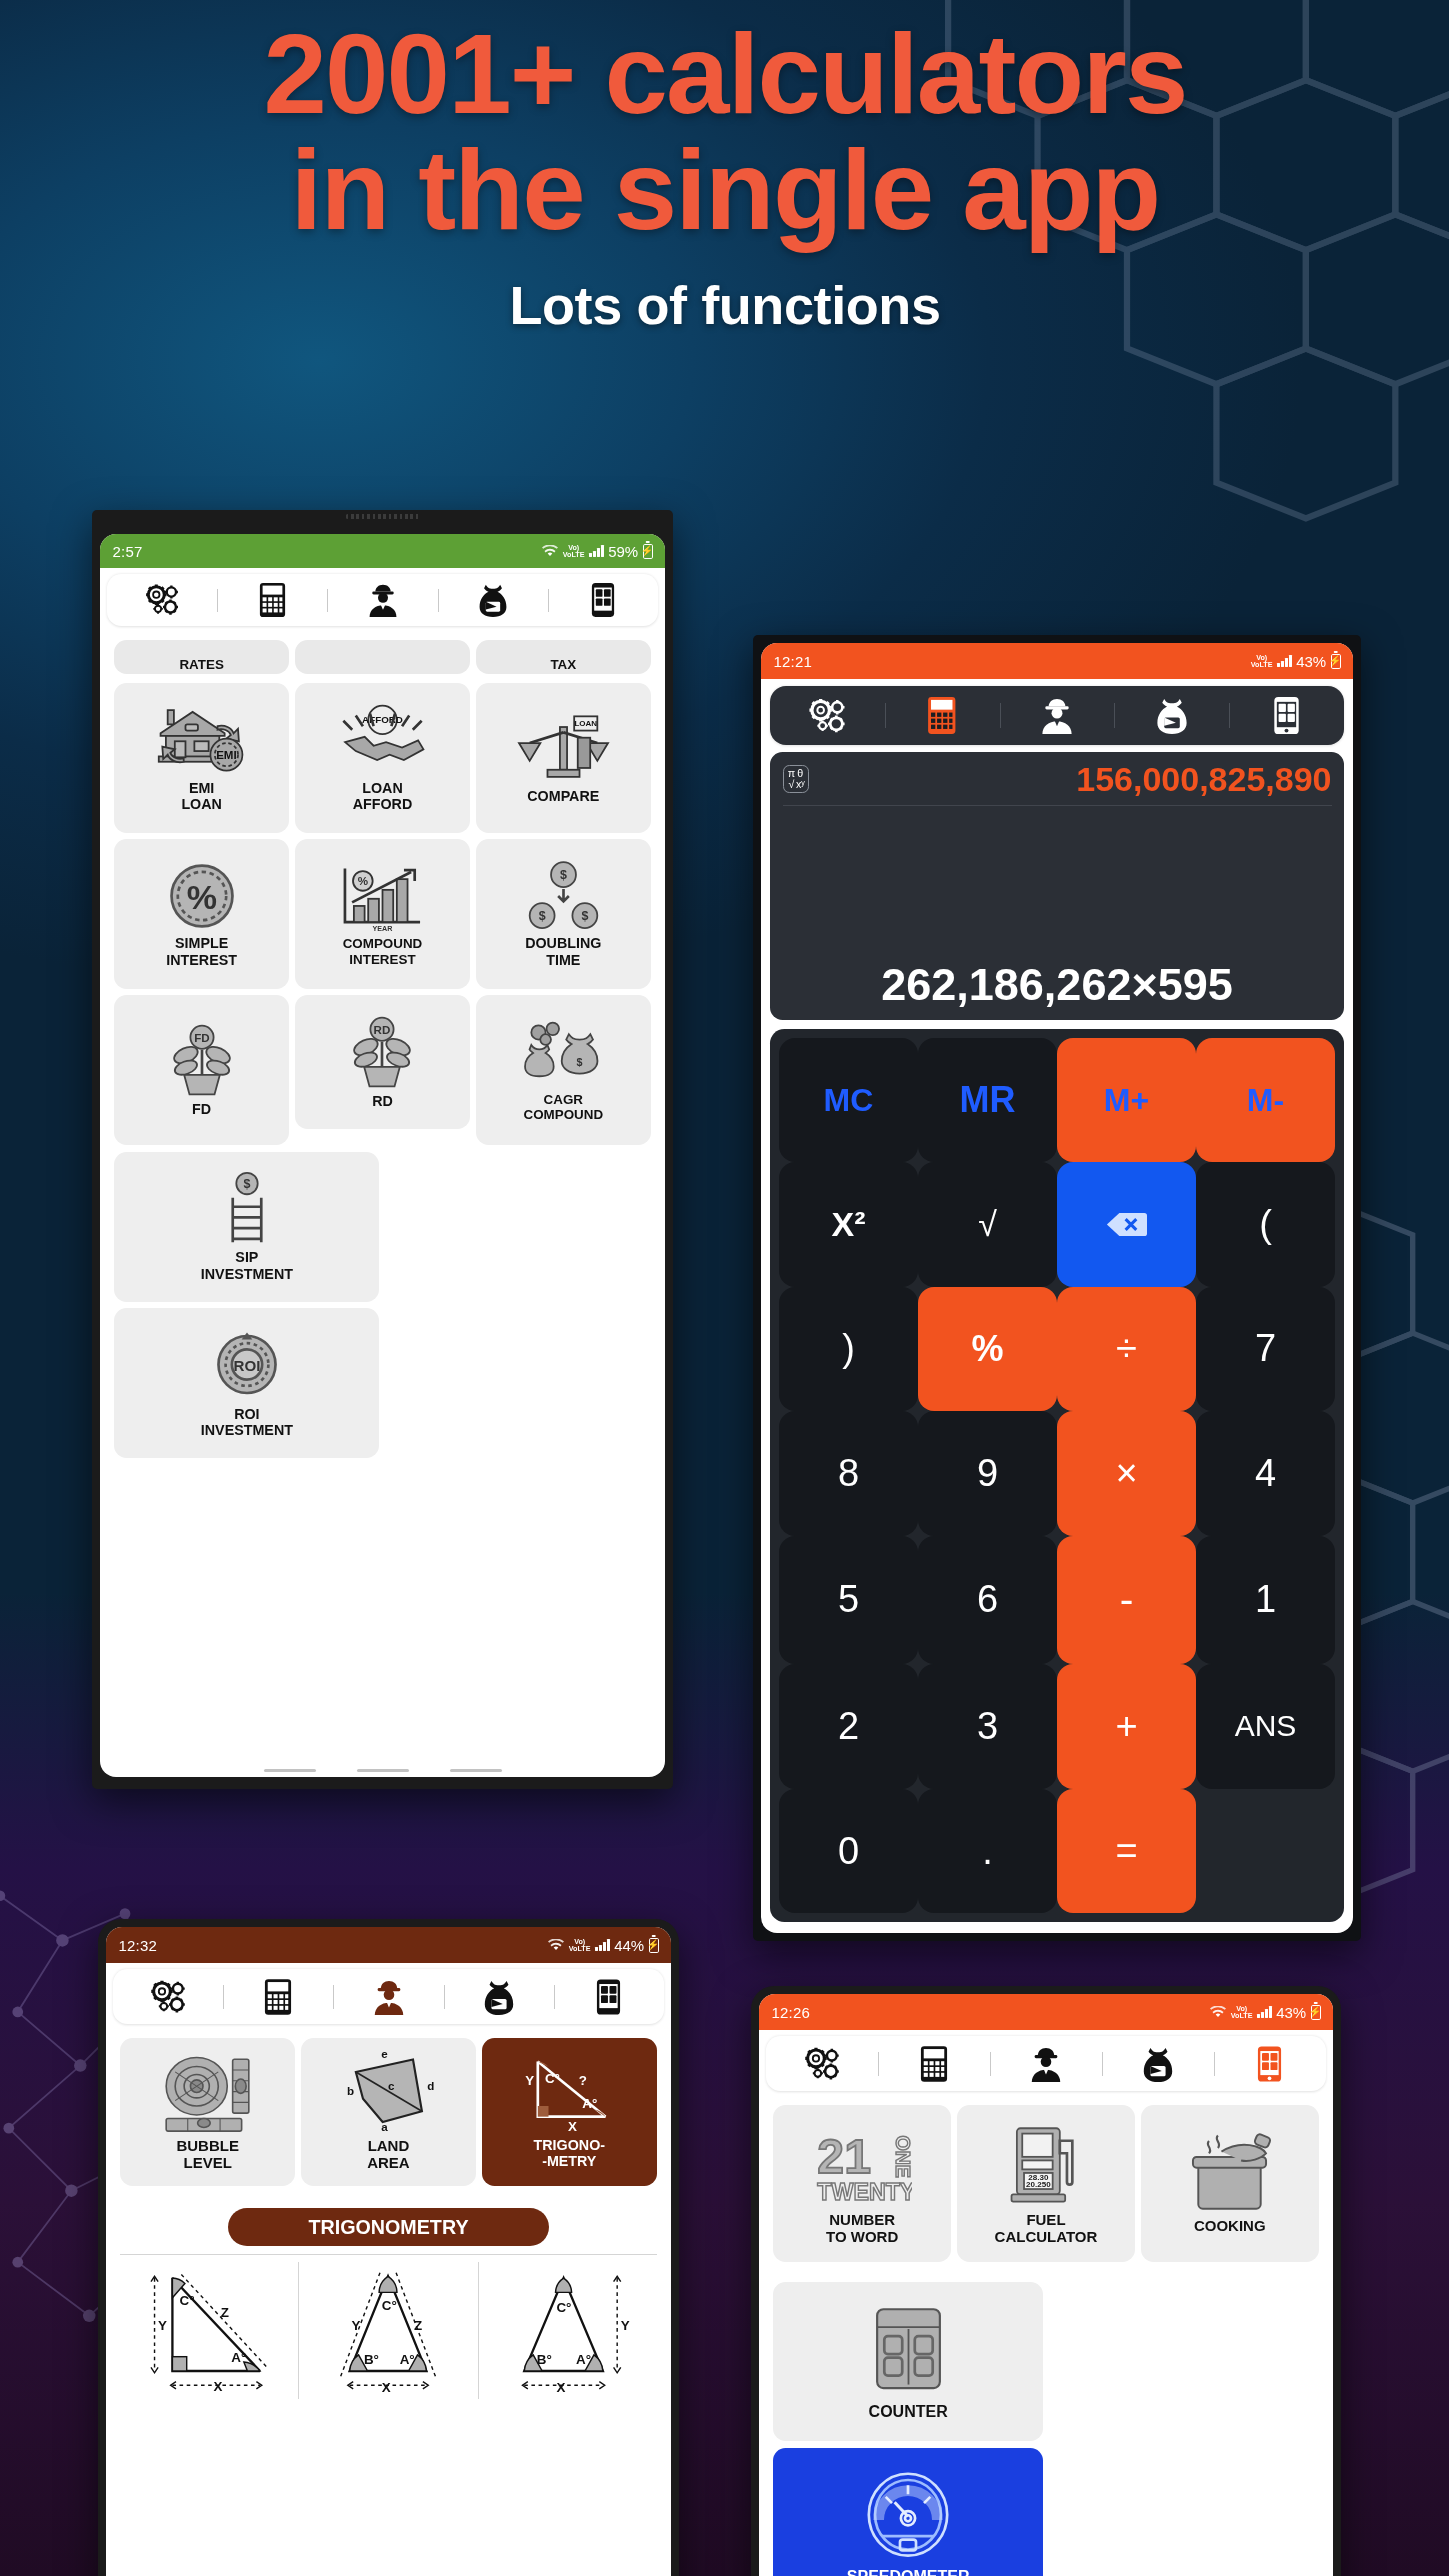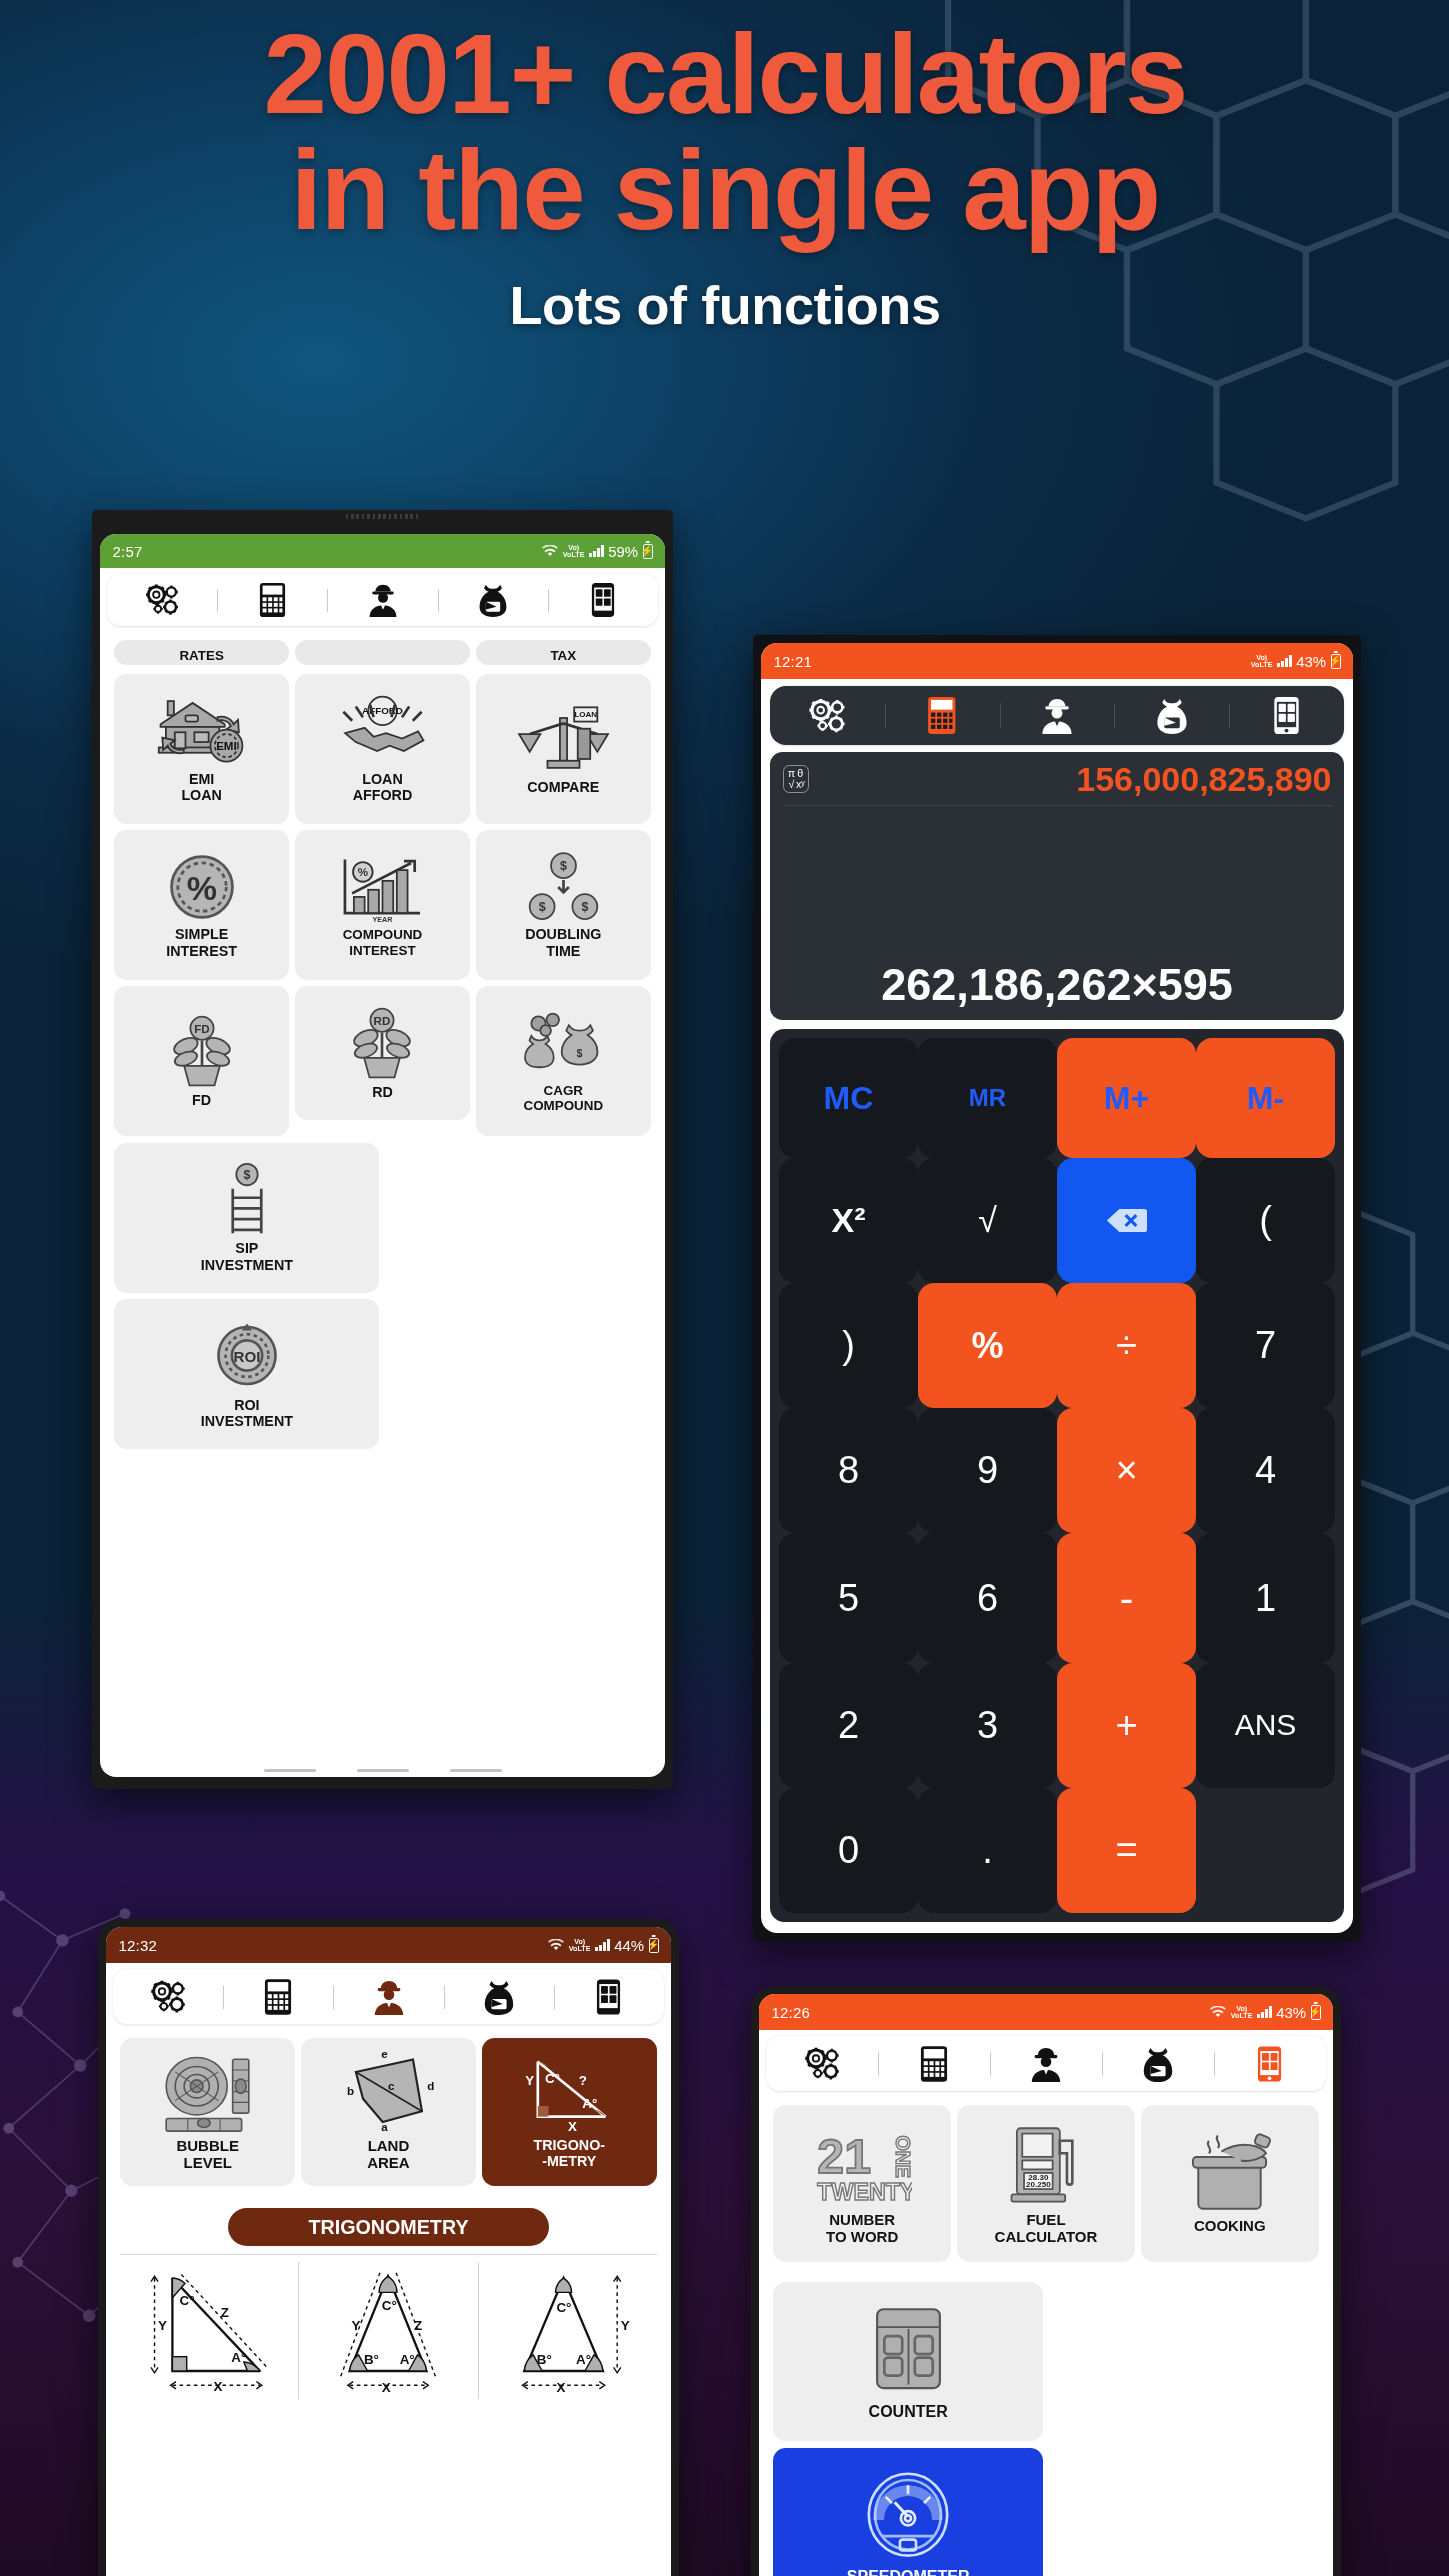--- a/index.html
+++ b/index.html
@@ -331,21 +331,21 @@
             <rect x="5.4" y="18.2" width="7.5" height="8.4" rx="1"></rect>
             <rect x="14.6" y="18.2" width="7.5" height="8.4" rx="1"></rect>
               </g>
             <circle cx="13.5" cy="35.5" r="2"></circle>
           </svg>
         </div>
       </div>
 
       <div class="appbody">
         <div class="card" style="flex:1;overflow:hidden;">
-          <div class="chiprow" style="height:25px;">
+          <div class="chiprow" style="height:34px;">
             <div class="chip" style="font-size:13.4px;">RATES</div>
             <div class="chip" style="font-size:13.4px;"></div>
             <div class="chip" style="font-size:13.4px;">TAX</div>
           </div>
 
 
           <div class="tilegrid" style="margin-top:9px;">
 
             <div class="tile" style="width:calc(33.33% - 4.2px);height:150px;">
               <div class="ico">
@@ -629,21 +629,21 @@
             <span>√</span>
             <span>xʸ</span>
           </span>
           <span class="calc-result" style="font-size:34px;">156,000,825,890</span>
         </div>
         <div class="calc-expr" style="font-size:45px;">262,186,262×595</div>
       </div>
 
       <div class="keypad">
         <div class="key memtxt" style="font-size:32px;">MC</div>
-        <div class="key memtxt" style="font-size:24px;">MR</div>
+        <div class="key memtxt" style="font-size:36px;">MR</div>
         <div class="key orange memtxt" style="font-size:32px;">M+</div>
         <div class="key orange memtxt" style="font-size:32px;">M-</div>
 
         <div class="key" style="font-size:34px;font-weight:bold;">X²</div>
         <div class="key" style="font-size:34px;">√</div>
         <div class="key blue">
           <svg width="41" height="27" viewBox="0 0 46 30" fill="#cfe0ff">
             <path d="M15 2h28a3 3 0 0 1 3 3v20a3 3 0 0 1-3 3H15L1 15Z"></path>
             <path d="M22 9l12 12M34 9 22 21" stroke="#1258f0" stroke-width="3.4" fill="none"></path>
           </svg>

